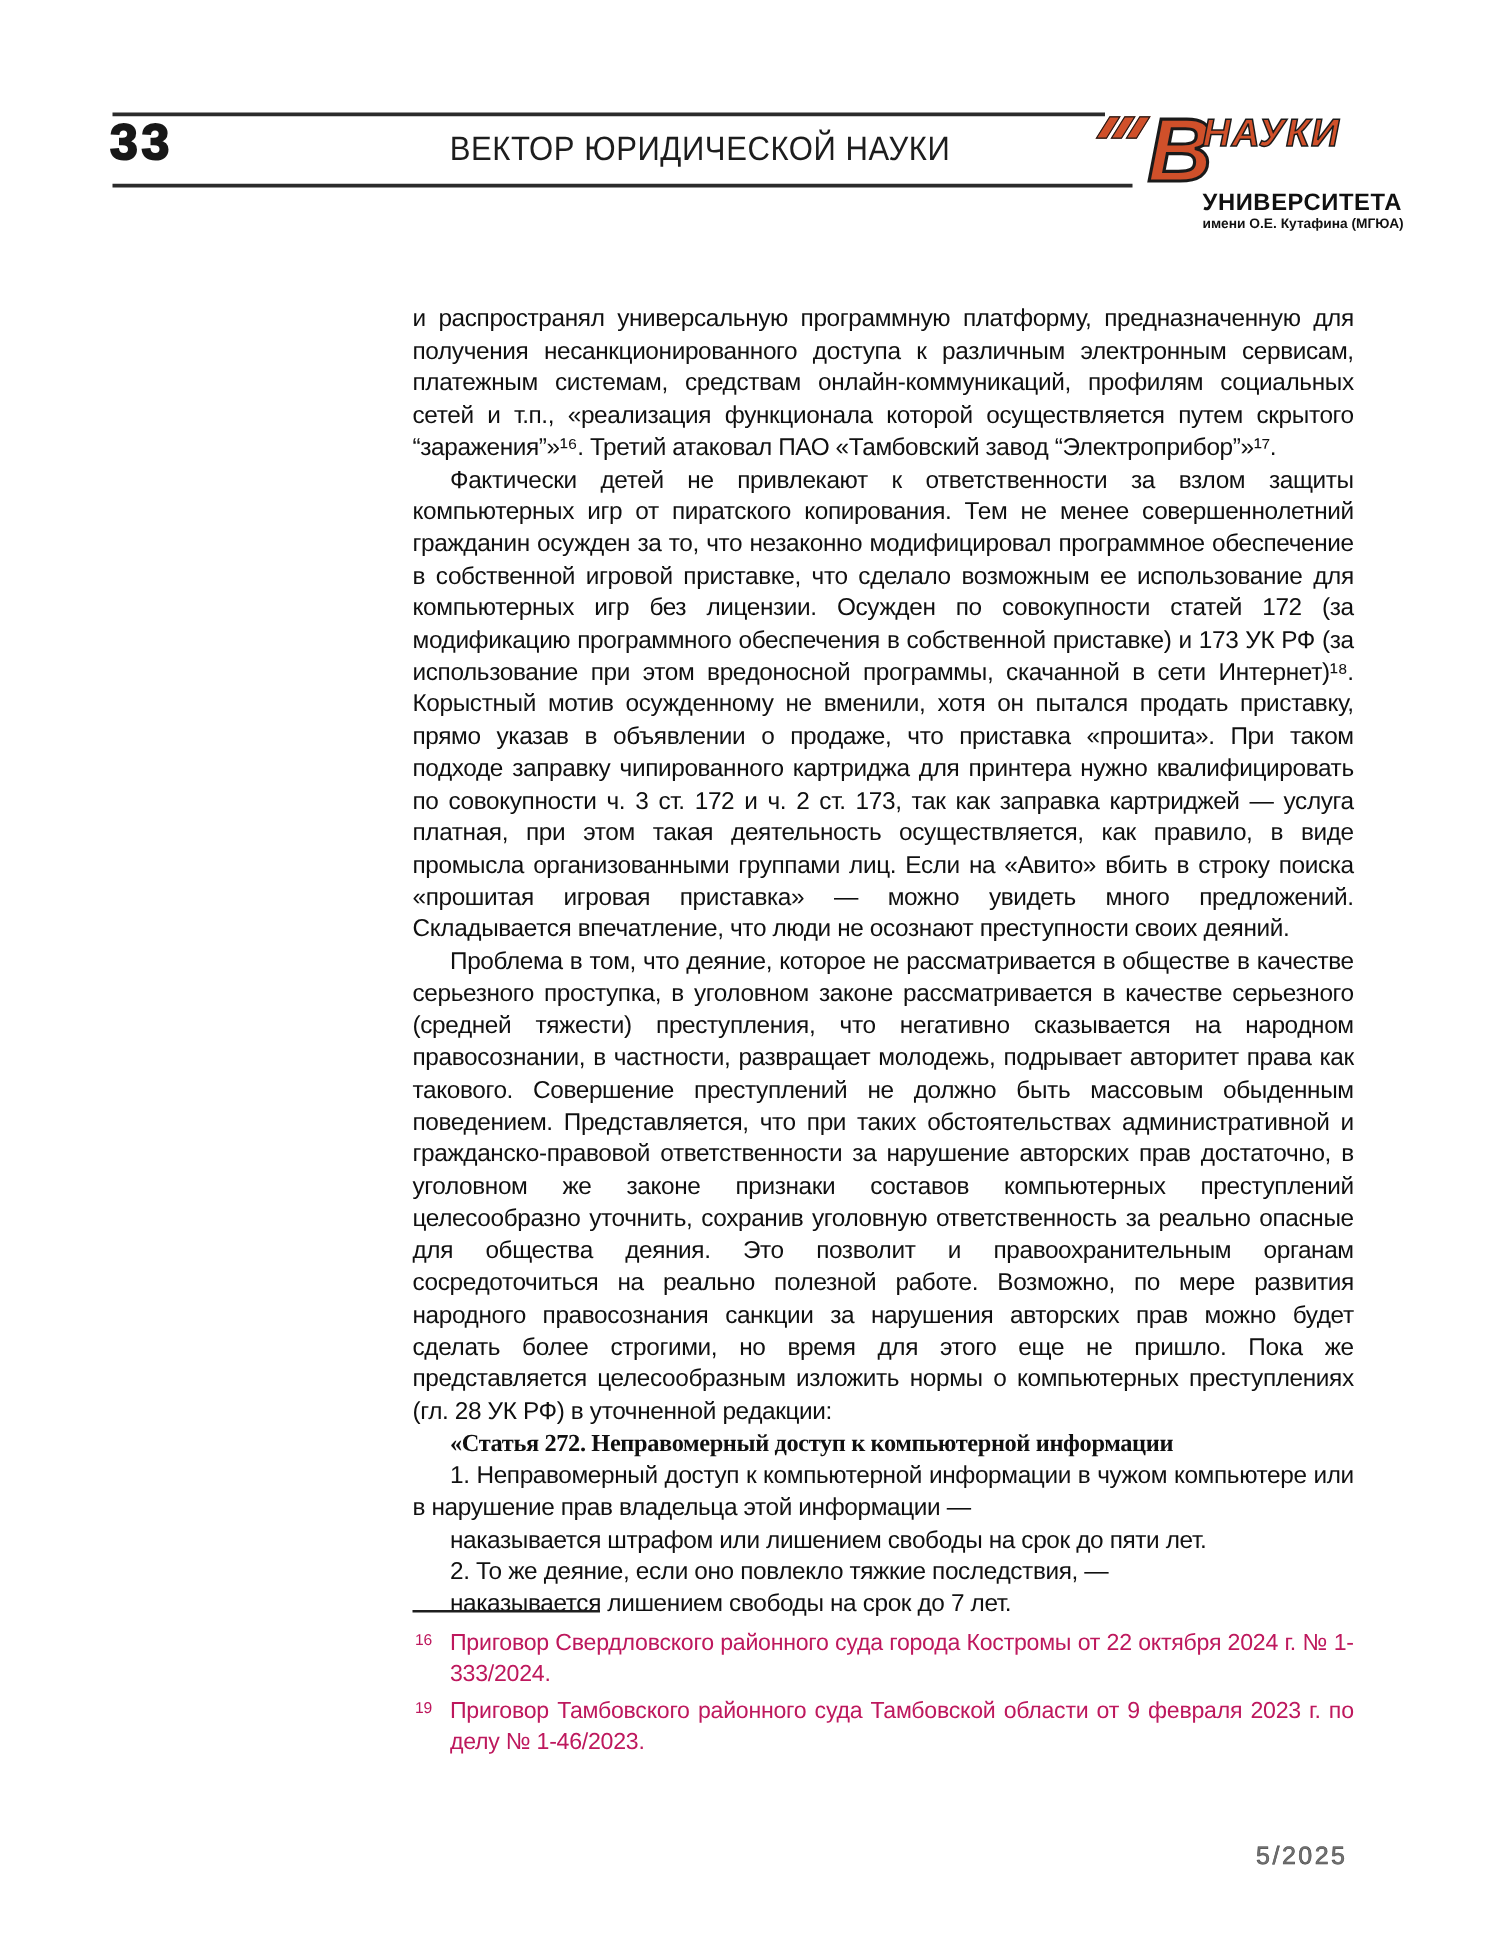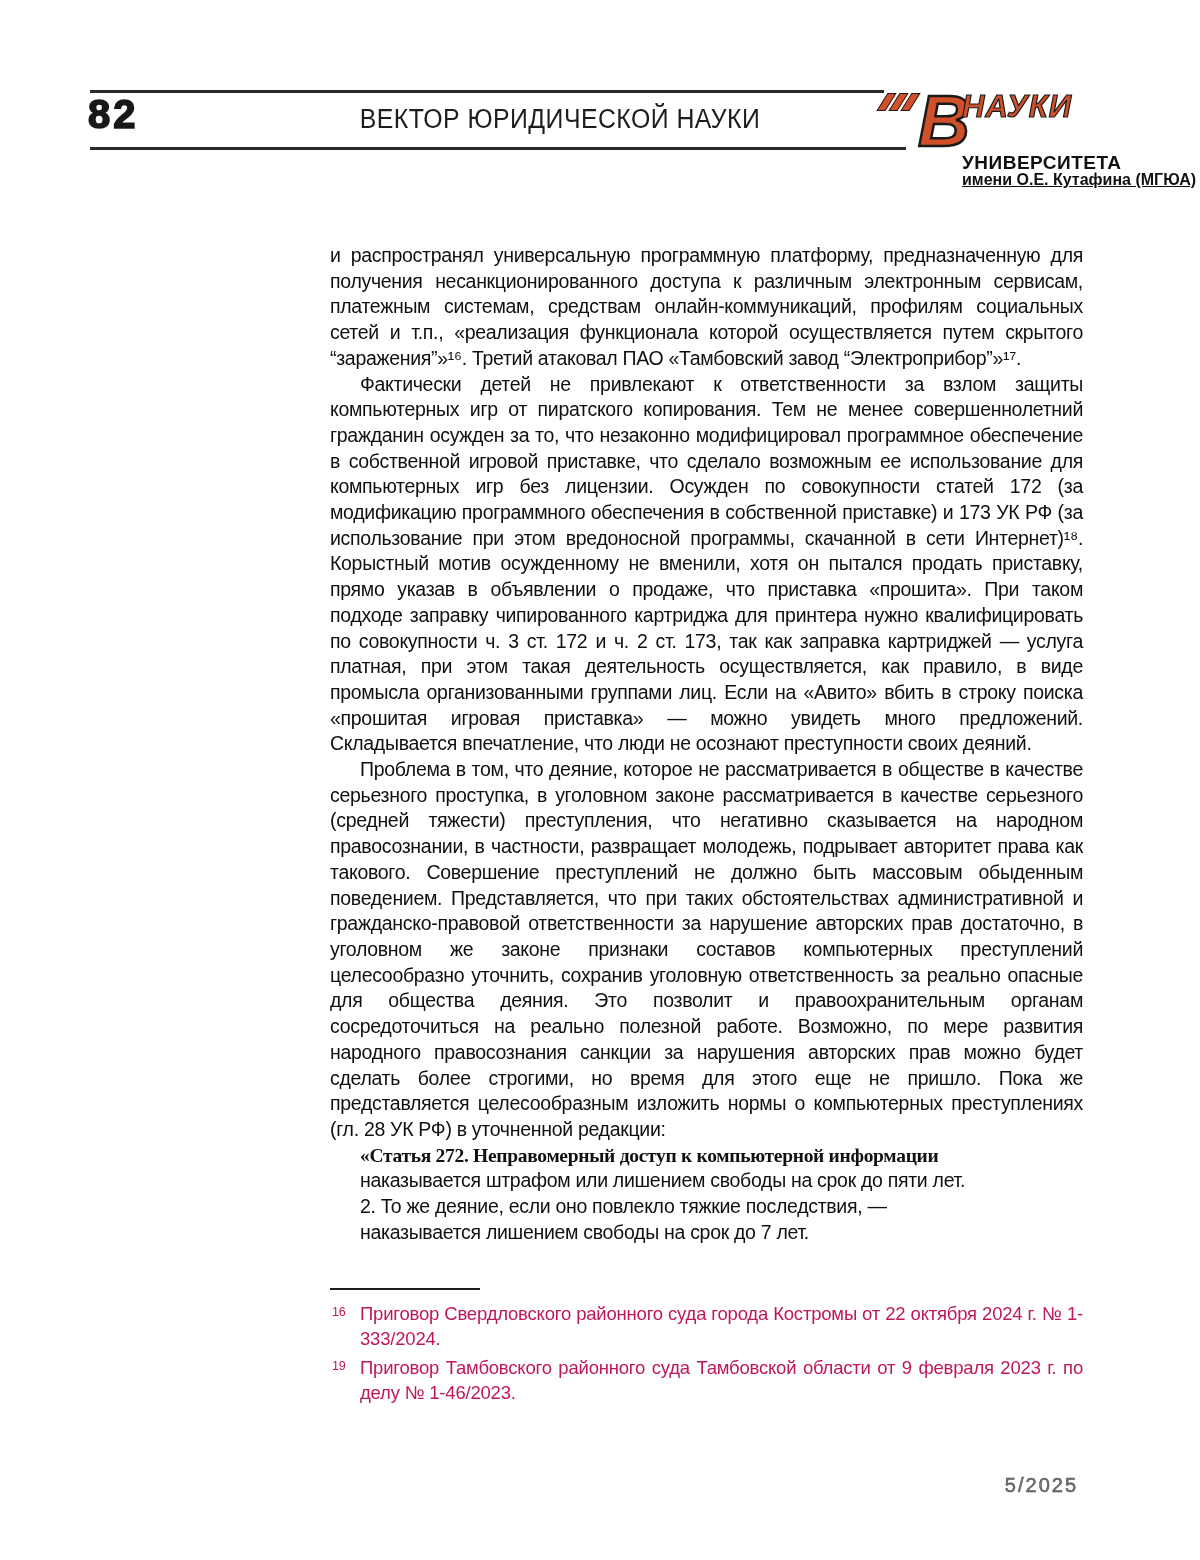--- a/index.html
+++ b/index.html
@@ -43,22 +43,22 @@
   .logo-vestnik {
     font-size:31px; line-height:30px; font-weight:700; font-style:italic;
     color:var(--accent); -webkit-text-stroke:1.2px #1a1a1a; letter-spacing:1px;
     white-space:nowrap;
   }
   .logo-univ {
     font-size:19px; line-height:20px; font-weight:700; color:#111;
     letter-spacing:0.5px; white-space:nowrap;margin-top:31px;
   }
   .logo-imeni {
-    font-size:16px; line-height:13px; font-weight:700; color:#111;
-    white-space:nowrap; align-self:flex-end;text-decoration:underline;
+    font-size:11px; line-height:13px; font-weight:700; color:#111;
+    white-space:nowrap; align-self:flex-end;
   }
 
   
   .body-text {
     position:absolute; left:330px; top:243px; width:753px;
     font-size:19.5px; line-height:25.7px; letter-spacing:-0.3px;
     text-align:justify; color:#101010;
   }
   .body-text p { margin:0; }
   .p-indent { text-indent:30px; }
@@ -83,21 +83,21 @@
     -webkit-text-stroke:0.5px #4a4a4a;
   }
 </style>
 </head>
 <body>
 
 <div class="page">
 
   <div class="rule rule-top"></div>
 
-  <div class="page-number">82</div>
+  <div class="page-number">33</div>
 
   <div class="running-title">ВЕКТОР ЮРИДИЧЕСКОЙ НАУКИ</div>
 
   <div class="logo">
     <span class="logo-quotes">
         <i></i>
         <i></i>
         <i></i>
       </span>
     <span class="logo-initial">В</span>
@@ -108,20 +108,21 @@
     </span>
   </div>
 
   <div class="rule rule-bottom"></div>
 
   <div class="body-text">
     <p>и распространял универсальную программную платформу, предназначенную для получения несанкционированного доступа к различным электронным сервисам, платежным системам, средствам онлайн-коммуникаций, профилям социальных сетей и т.п., «реализация функционала которой осуществляется путем скрытого “заражения”»¹⁶. Третий атаковал ПАО «Тамбовский завод “Электроприбор”»¹⁷.</p>
     <p class="p-indent">Фактически детей не привлекают к ответственности за взлом защиты компьютерных игр от пиратского копирования. Тем не менее совершеннолетний гражданин осужден за то, что незаконно модифицировал программное обеспечение в собственной игровой приставке, что сделало возможным ее использование для компьютерных игр без лицензии. Осужден по совокупности статей 172 (за модификацию программного обеспечения в собственной приставке) и 173 УК РФ (за использование при этом вредоносной программы, скачанной в сети Интернет)¹⁸. Корыстный мотив осужденному не вменили, хотя он пытался продать приставку, прямо указав в объявлении о продаже, что приставка «прошита». При таком подходе заправку чипированного картриджа для принтера нужно квалифицировать по совокупности ч. 3 ст. 172 и ч. 2 ст. 173, так как заправка картриджей — услуга платная, при этом такая деятельность осуществляется, как правило, в виде промысла организованными группами лиц. Если на «Авито» вбить в строку поиска «прошитая игровая приставка» — можно увидеть много предложений. Складывается впечатление, что люди не осознают преступности своих деяний.</p>
     <p class="p-indent">Проблема в том, что деяние, которое не рассматривается в обществе в качестве серьезного проступка, в уголовном законе рассматривается в качестве серьезного (средней тяжести) преступления, что негативно сказывается на народном правосознании, в частности, развращает молодежь, подрывает авторитет права как такового. Совершение преступлений не должно быть массовым обыденным поведением. Представляется, что при таких обстоятельствах административной и гражданско-правовой ответственности за нарушение авторских прав достаточно, в уголовном же законе признаки составов компьютерных преступлений целесообразно уточнить, сохранив уголовную ответственность за реально опасные для общества деяния. Это позволит и правоохранительным органам сосредоточиться на реально полезной работе. Возможно, по мере развития народного правосознания санкции за нарушения авторских прав можно будет сделать более строгими, но время для этого еще не пришло. Пока же представляется целесообразным изложить нормы о компьютерных преступлениях (гл. 28 УК РФ) в уточненной редакции:</p>
     <p class="p-indent p-bold">«Статья 272. Неправомерный доступ к компьютерной информации</p>
+    <p class="p-indent">1. Неправомерный доступ к компьютерной информации в чужом компьютере или в нарушение прав владельца этой информации —</p>
     <p class="p-indent">наказывается штрафом или лишением свободы на срок до пяти лет.</p>
     <p class="p-indent">2. То же деяние, если оно повлекло тяжкие последствия, —</p>
     <p class="p-indent">наказывается лишением свободы на срок до 7 лет.</p>
   </div>
 
   <div class="footnote-sep"></div>
 
   <div class="footnotes">
     <div class="footnote">
       <span class="fn-num">16</span>

